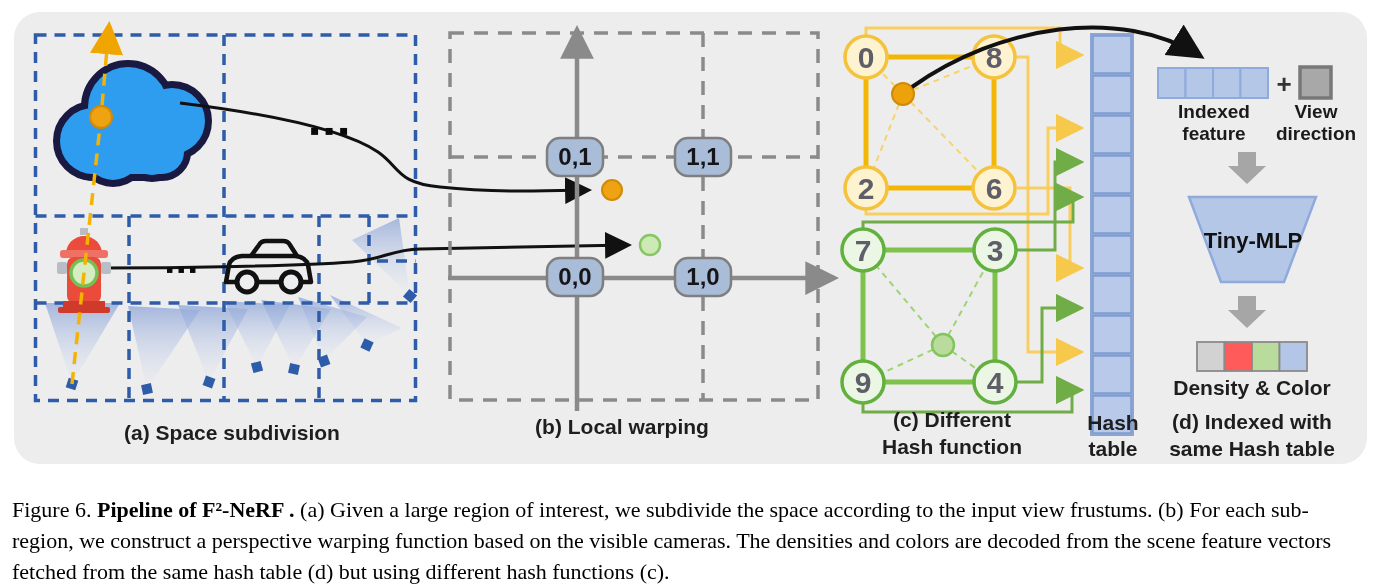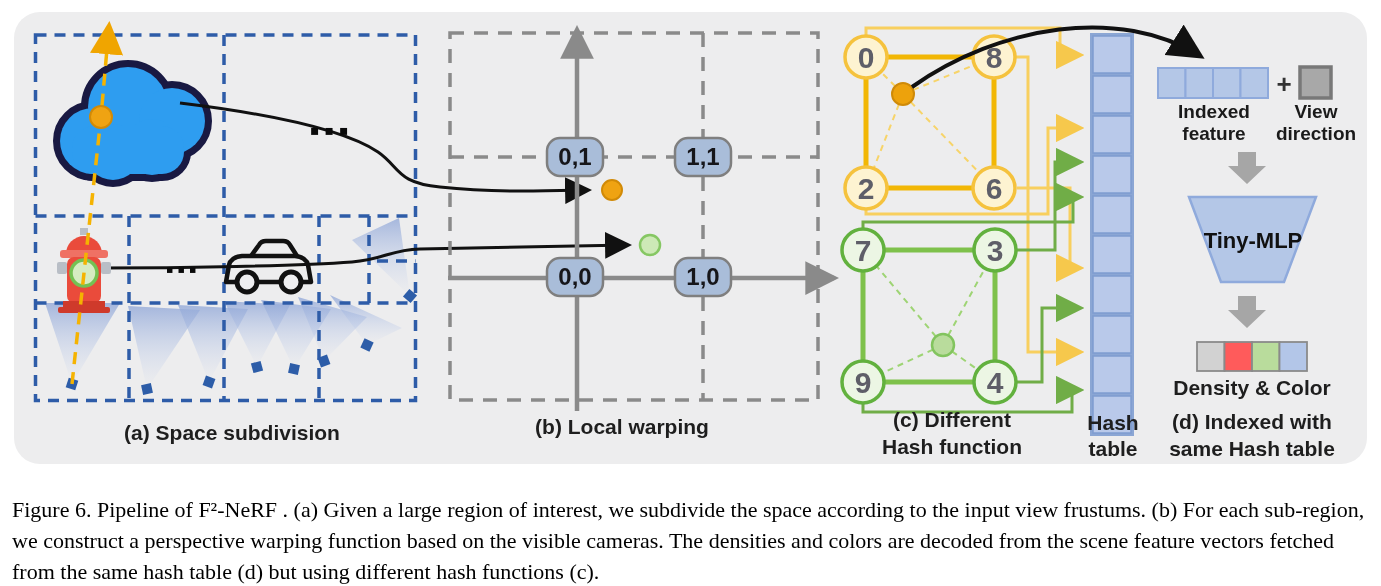--- a/index.html
+++ b/index.html
@@ -7,21 +7,21 @@
   svg text{font-family:"Liberation Sans","DejaVu Sans",sans-serif;}
   .panel-label{font-size:21px;font-weight:700;fill:#1e1e1e;}
   .small-label{font-size:19px;font-weight:700;fill:#1a1a1a;}
   .node-num{font-size:30px;font-weight:700;fill:#5e5e68;}
   .pill-txt{font-size:24px;font-weight:600;fill:#16161a;}
   .mlp-txt{font-size:22px;font-weight:700;fill:#111;}
   .plus-txt{font-size:26px;font-weight:700;fill:#333;}
   .ellipsis-txt{font-family:"DejaVu Sans",sans-serif;font-weight:700;fill:#0a0a0a;}
   .caption{margin:20px 12px 0 12px;font-family:"Liberation Serif","DejaVu Serif",serif;
            font-size:22px;line-height:31px;color:#000;}
-  .caption b{font-weight:400;}
+  .caption b{font-weight:700;}
 </style>
 </head>
 <body>
 
 <div class="page">
 <svg width="1381" height="470" viewBox="0 0 1381 470">
   <defs>
     <marker id="mBlack" viewBox="0 0 10 10" refX="8.5" refY="5" markerWidth="9" markerHeight="9" orient="auto">
           <path d="M0,0 L10,5 L0,10 z" fill="#111"></path>
         </marker>

